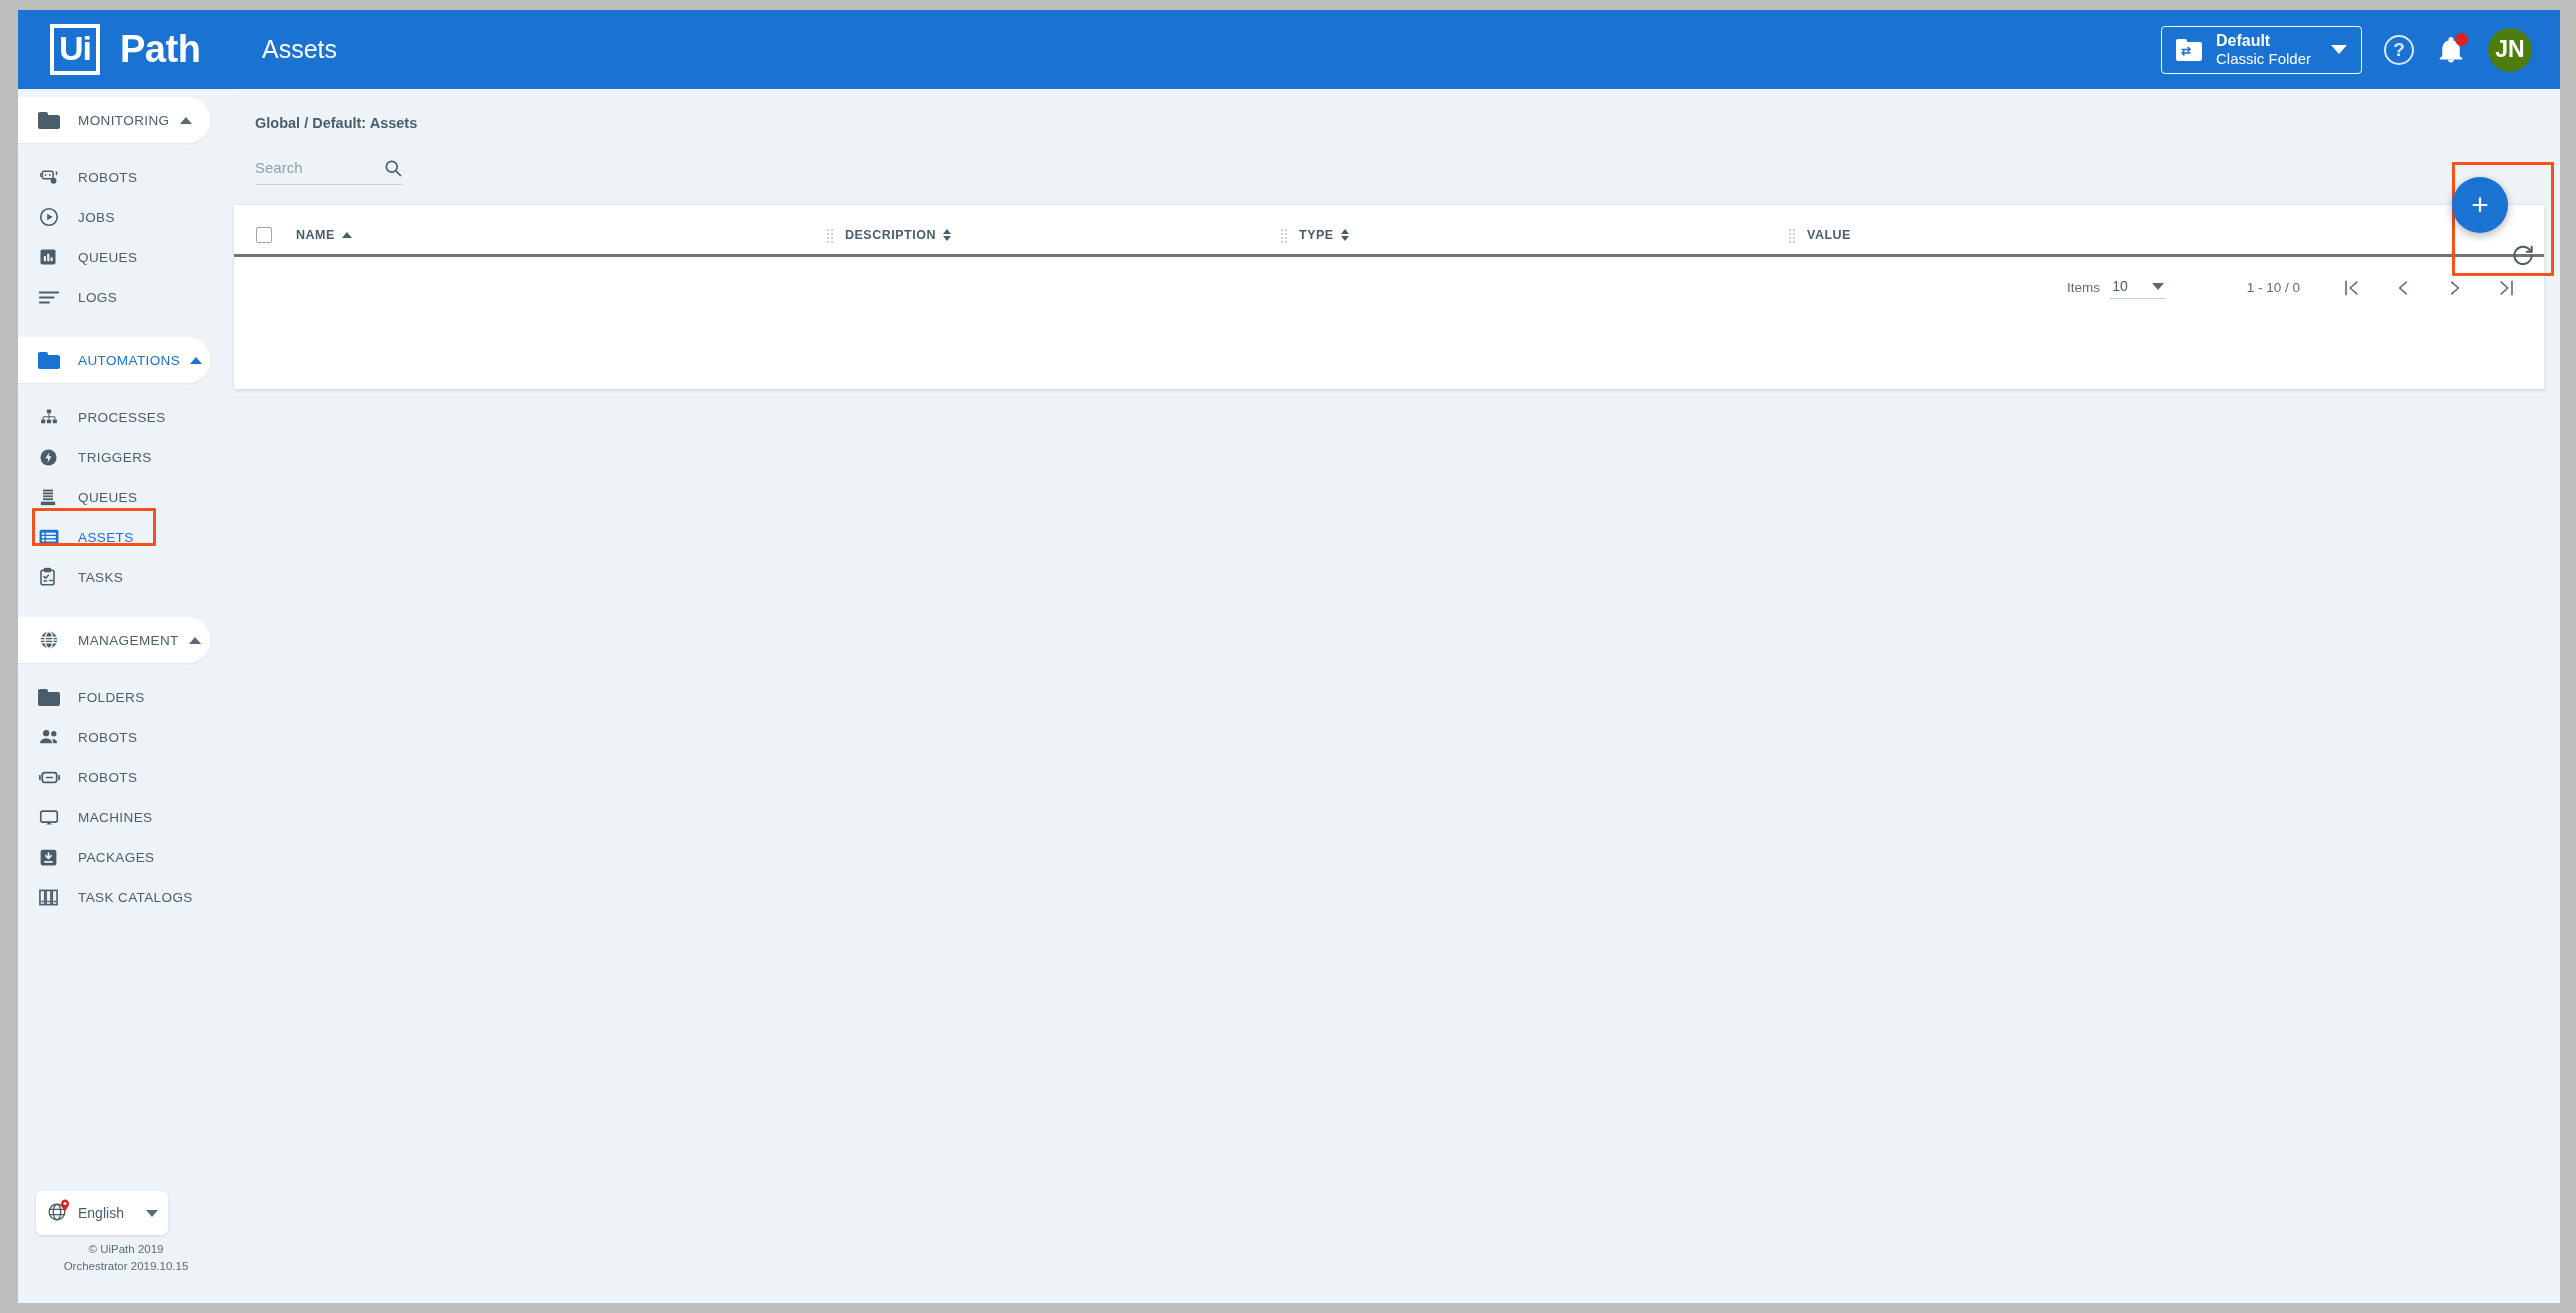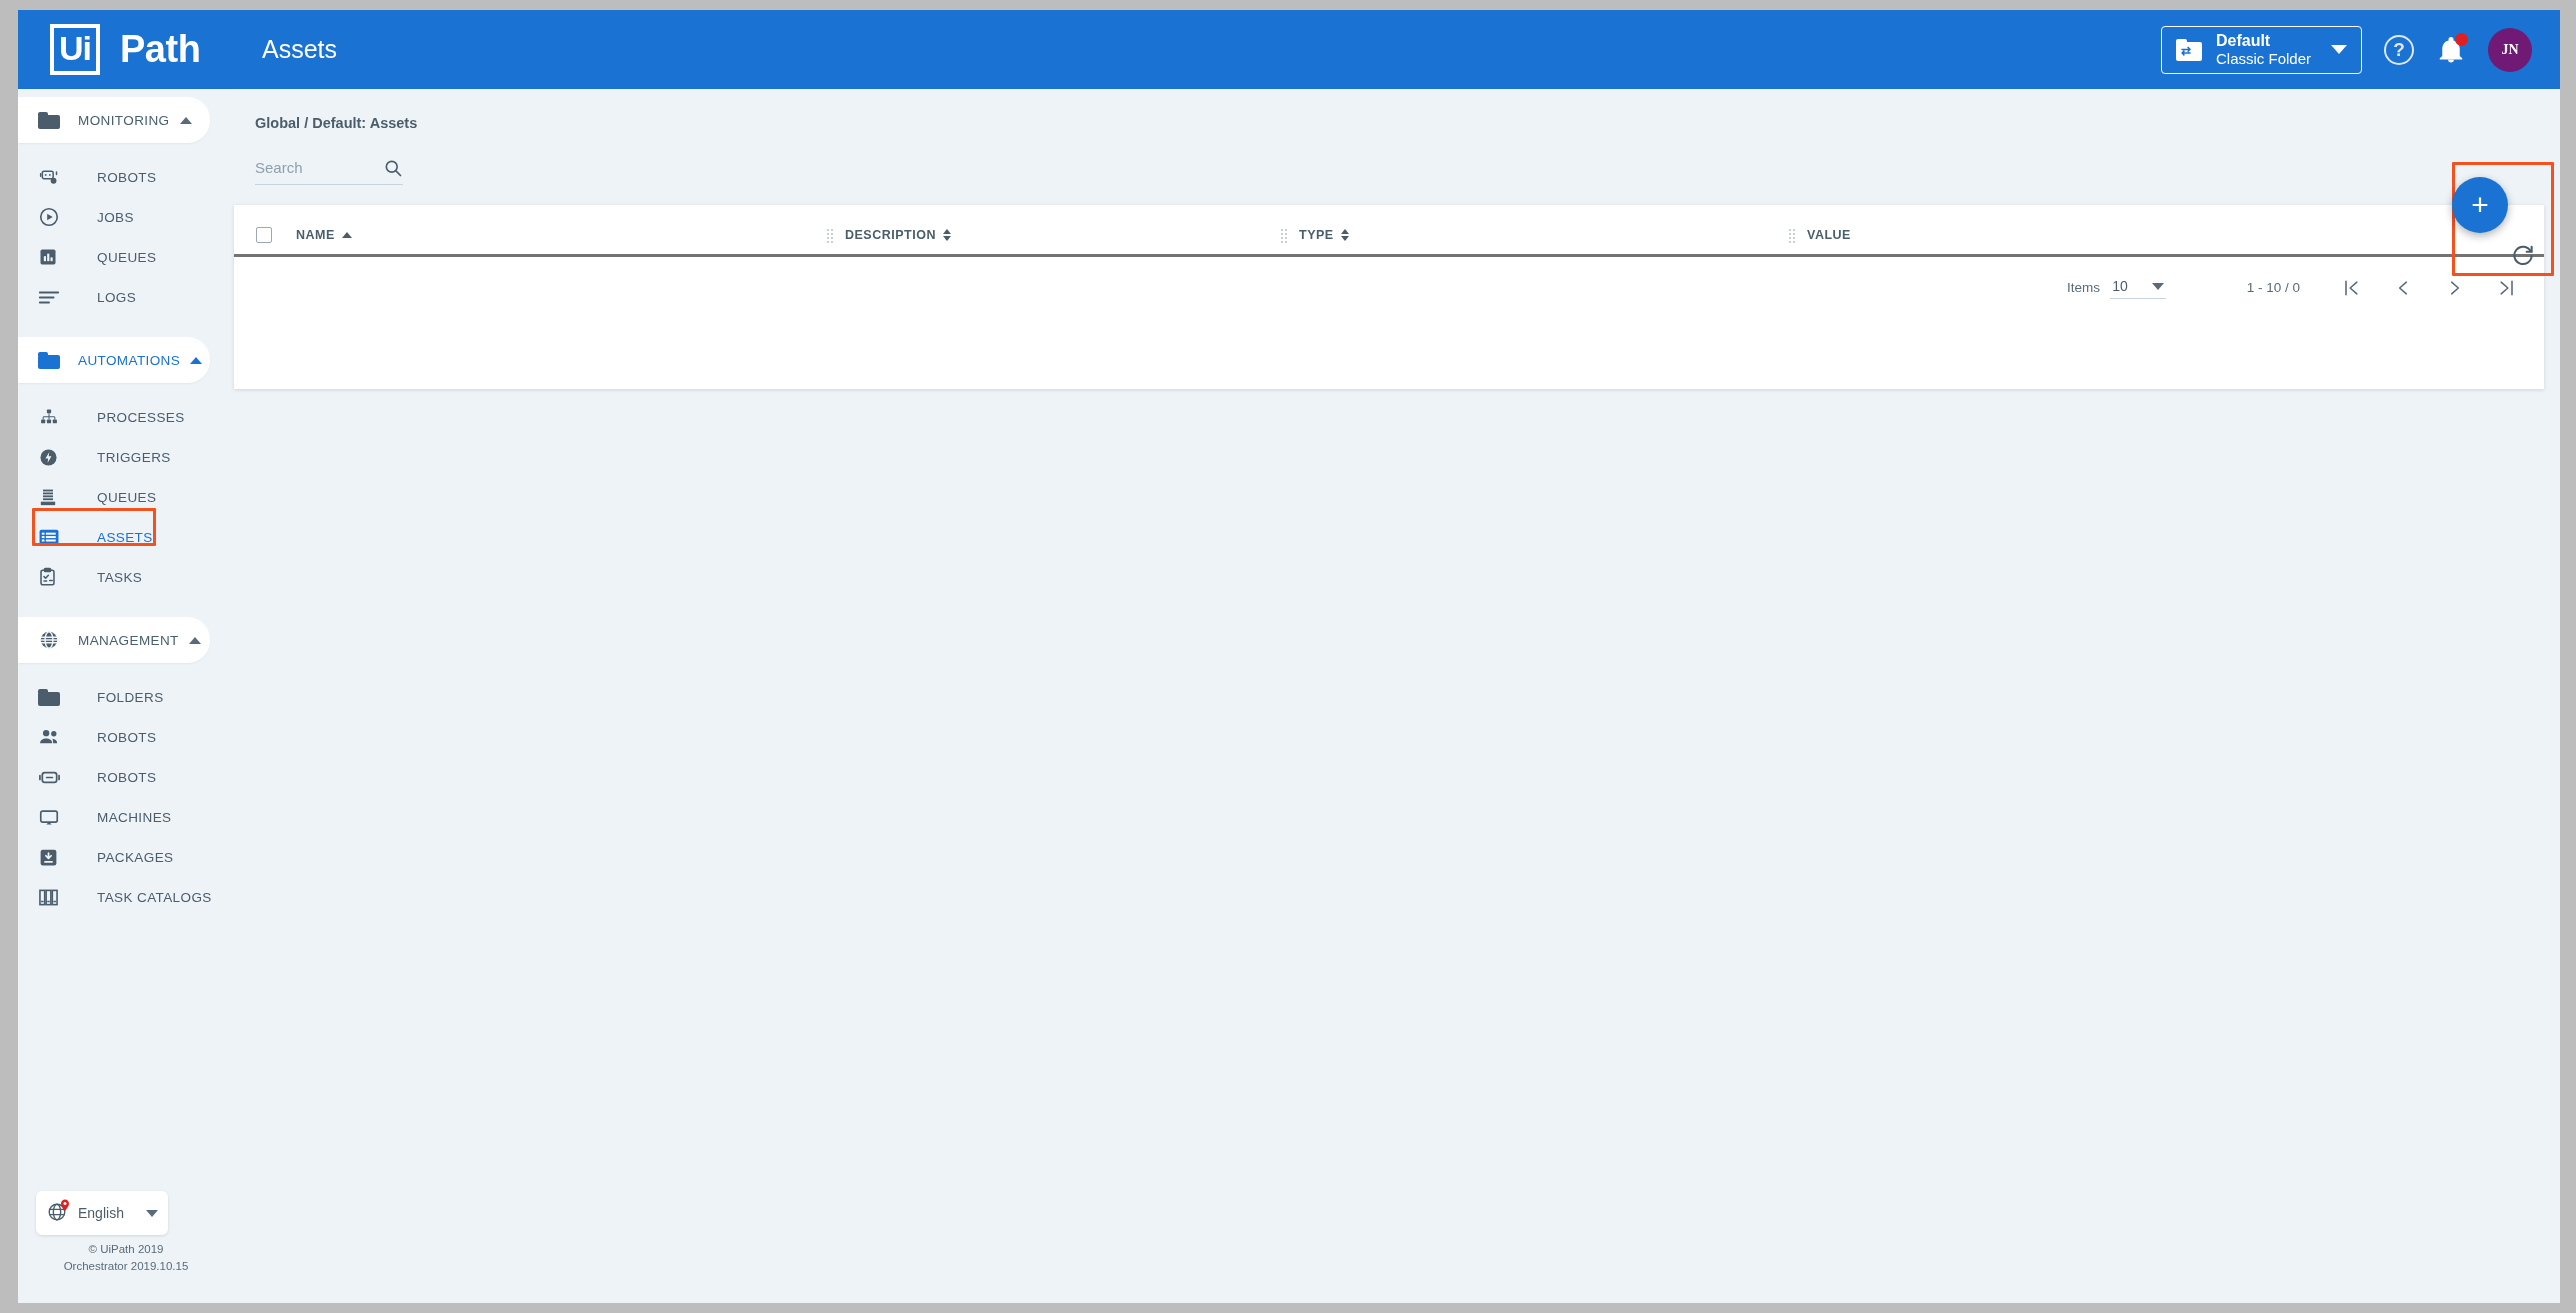--- a/index.html
+++ b/index.html
@@ -83,23 +83,23 @@
     font-size: 19px; font-weight: bold; cursor: pointer;
   }
   .bell { position: relative; width: 30px; height: 32px; cursor: pointer; }
   .bell svg { display: block; }
   .bell-dot {
     position: absolute; right: -2px; top: -1px;
     width: 13px; height: 13px; border-radius: 50%; background: #e02020;
   }
   .avatar {
     width: 44px; height: 44px; border-radius: 50%;
-    background: #701a75; color: #fff;
+    background: #4d7c0f; color: #fff;
     display: flex; align-items: center; justify-content: center;
-    font-size: 14px; font-weight: bold; cursor: pointer; font-family: Liberation Serif, serif;
+    font-size: 23px; font-weight: bold; cursor: pointer;
   }
 
   
   .sidebar {
     position: absolute; left: 0; top: 79px;
     width: 216px; height: 1214px;
     background: #eef3f8;
     box-shadow: 1px 0 3px rgba(0,0,0,0.06);
   }
   .nav-section {
@@ -122,21 +122,21 @@
   }
   .nav-section.active .caret-up { border-bottom-color: #1a72d3; }
   .folder-sq { width: 22px; height: 17px; position: relative; }
   .folder-sq .b { position: absolute; left:0; top:3px; width:22px; height:14px; background:#4b5d6b; border-radius:2px; }
   .folder-sq .t { position: absolute; left:0; top:0; width:10px; height:4px; background:#4b5d6b; border-radius:2px 2px 0 0; }
   .nav-section.active .folder-sq .b,
   .nav-section.active .folder-sq .t { background: #1a72d3; }
 
   .nav-item {
     height: 40px; display: flex; align-items: center;
-    padding-left: 20px; cursor: pointer; position: relative; gap: 19px;
+    padding-left: 20px; cursor: pointer; position: relative;
   }
   .nav-item .it-ico {
     width: 26px; display: flex; align-items: center; justify-content: flex-start;
     color: #4b5d6b;
   }
   .nav-item .it-label {
     font-size: 13.5px; letter-spacing: 0.4px; margin-left: 14px; color: #4b5d6b;
   }
   .nav-item.active .it-label { color: #1a72d3; }
   .nav-item.active .it-ico { color: #1a72d3; }

